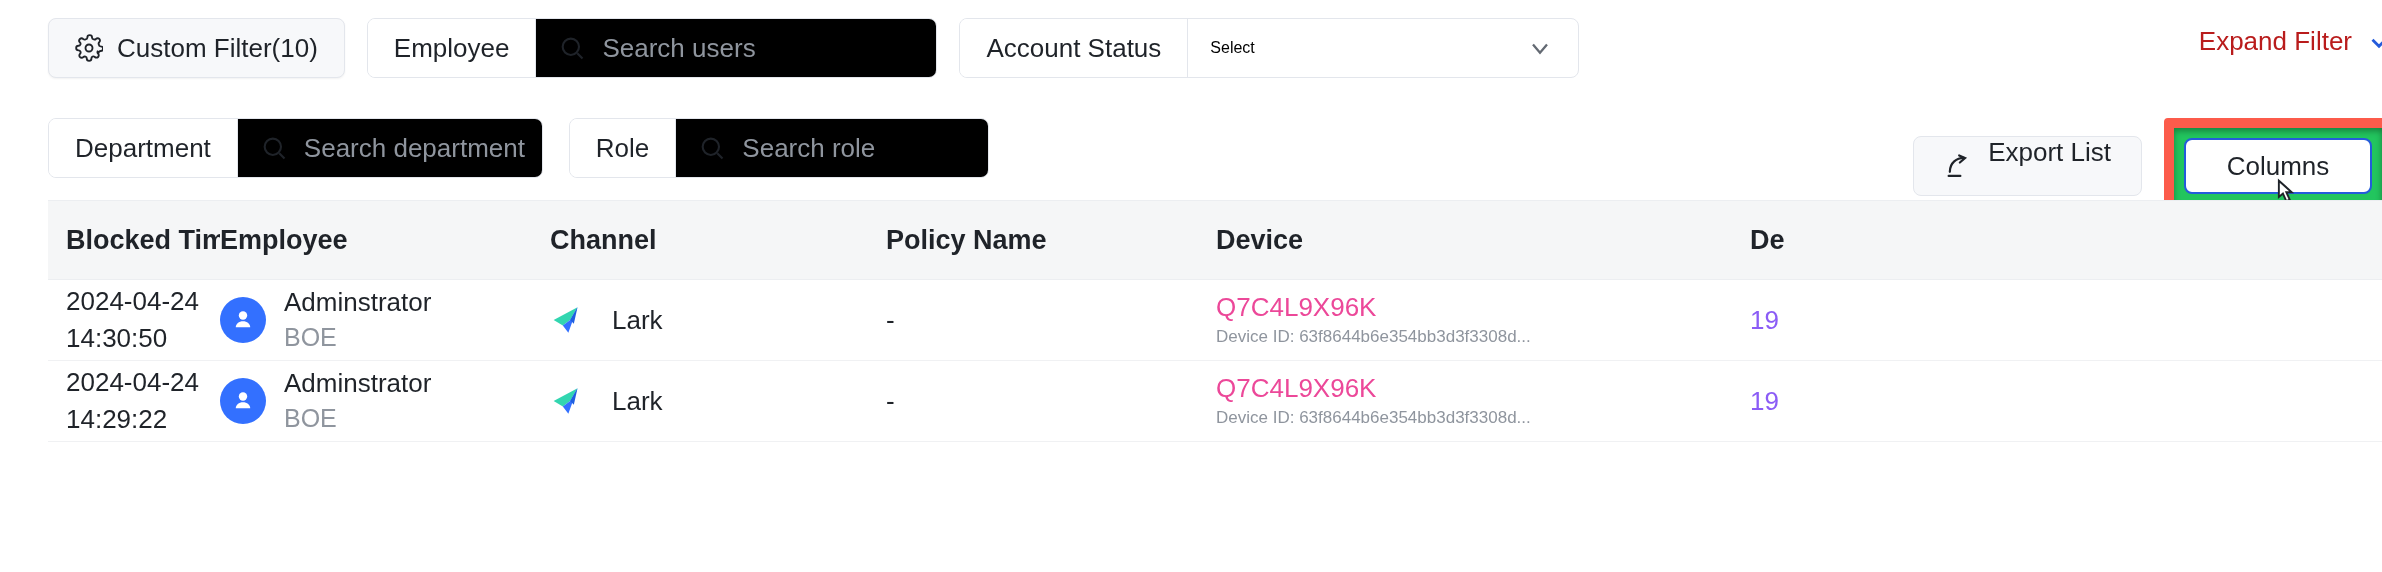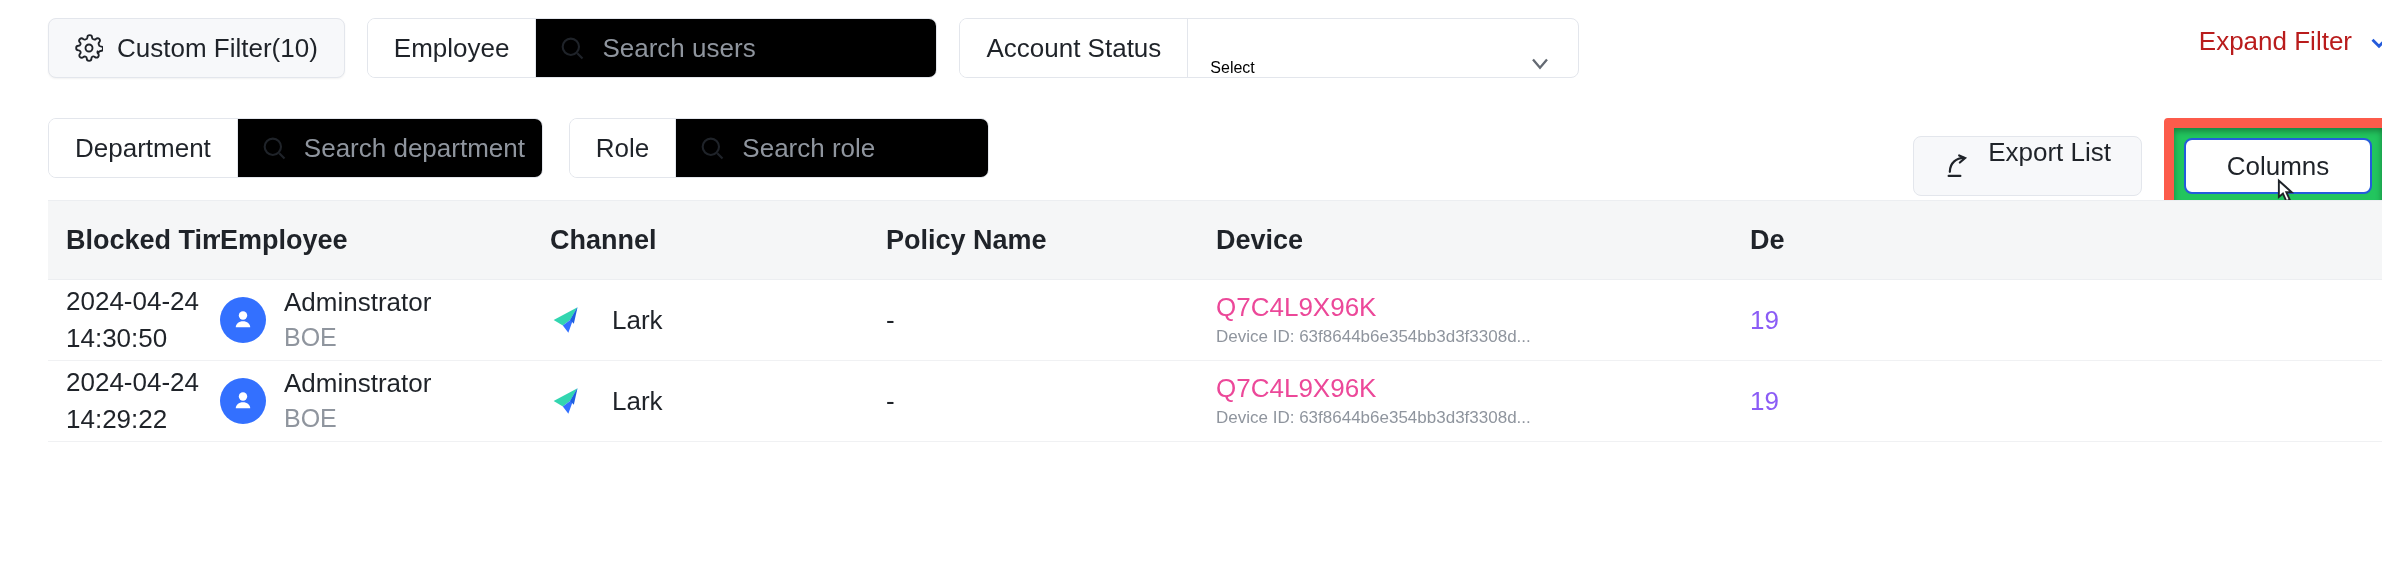--- a/index.html
+++ b/index.html
@@ -86,21 +86,21 @@
     white-space: nowrap;
   }
 
   .w-users { width: 400px; }
   .w-select { width: 390px; }
   .w-dept { width: 304px; }
   .w-role { width: 312px; }
 
   .select-wrap {
     display: flex;
-    align-items: flex-end;
+    align-items: center;
     justify-content: space-between;
     padding: 0 24px 0 22px;
     flex: 1 1 auto;
   }
 
   
   .expand-filter {
     position: absolute;
     right: 22px;
     top: 26px;

